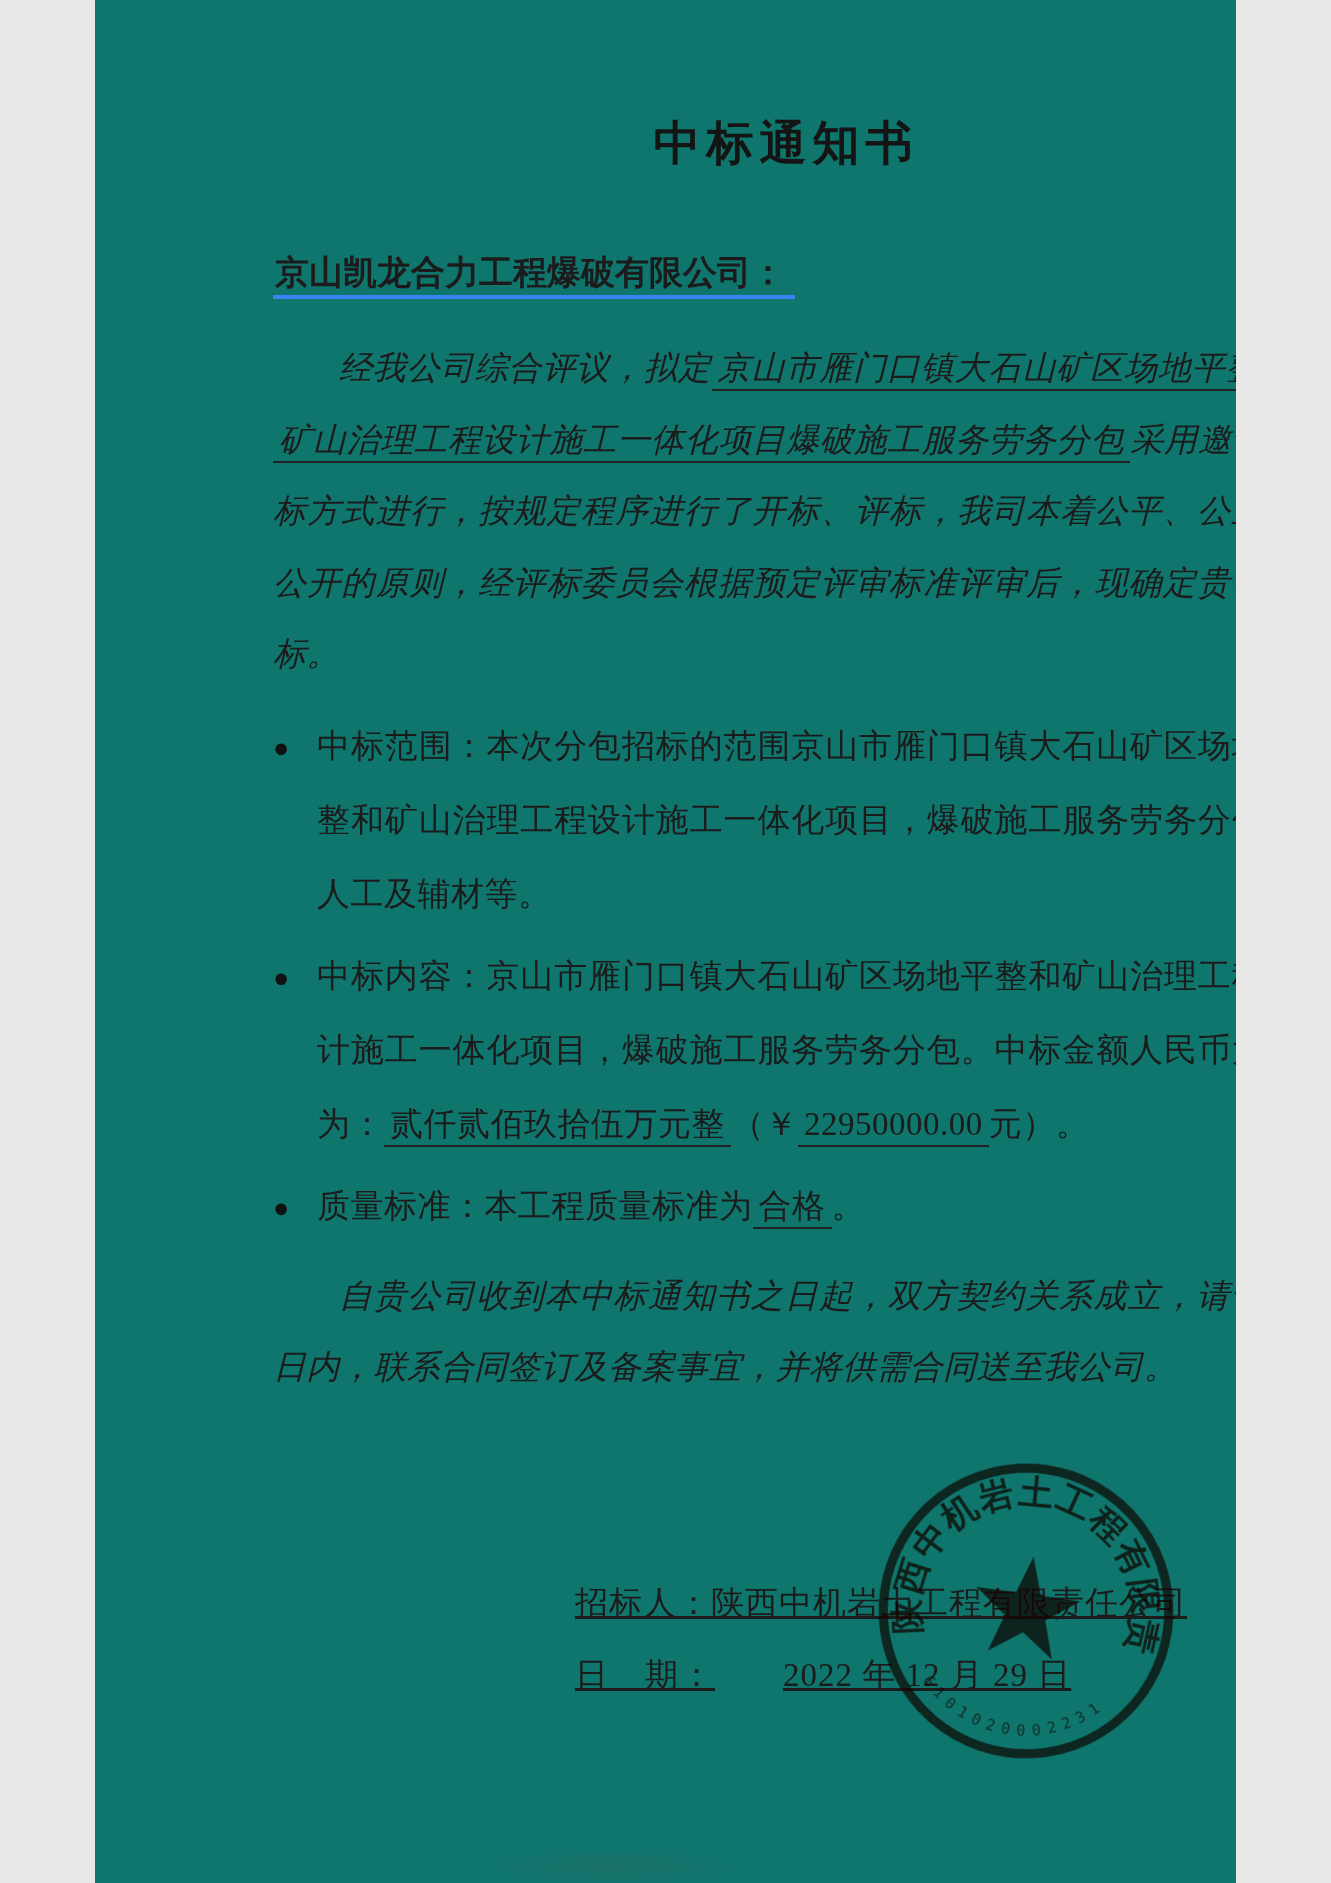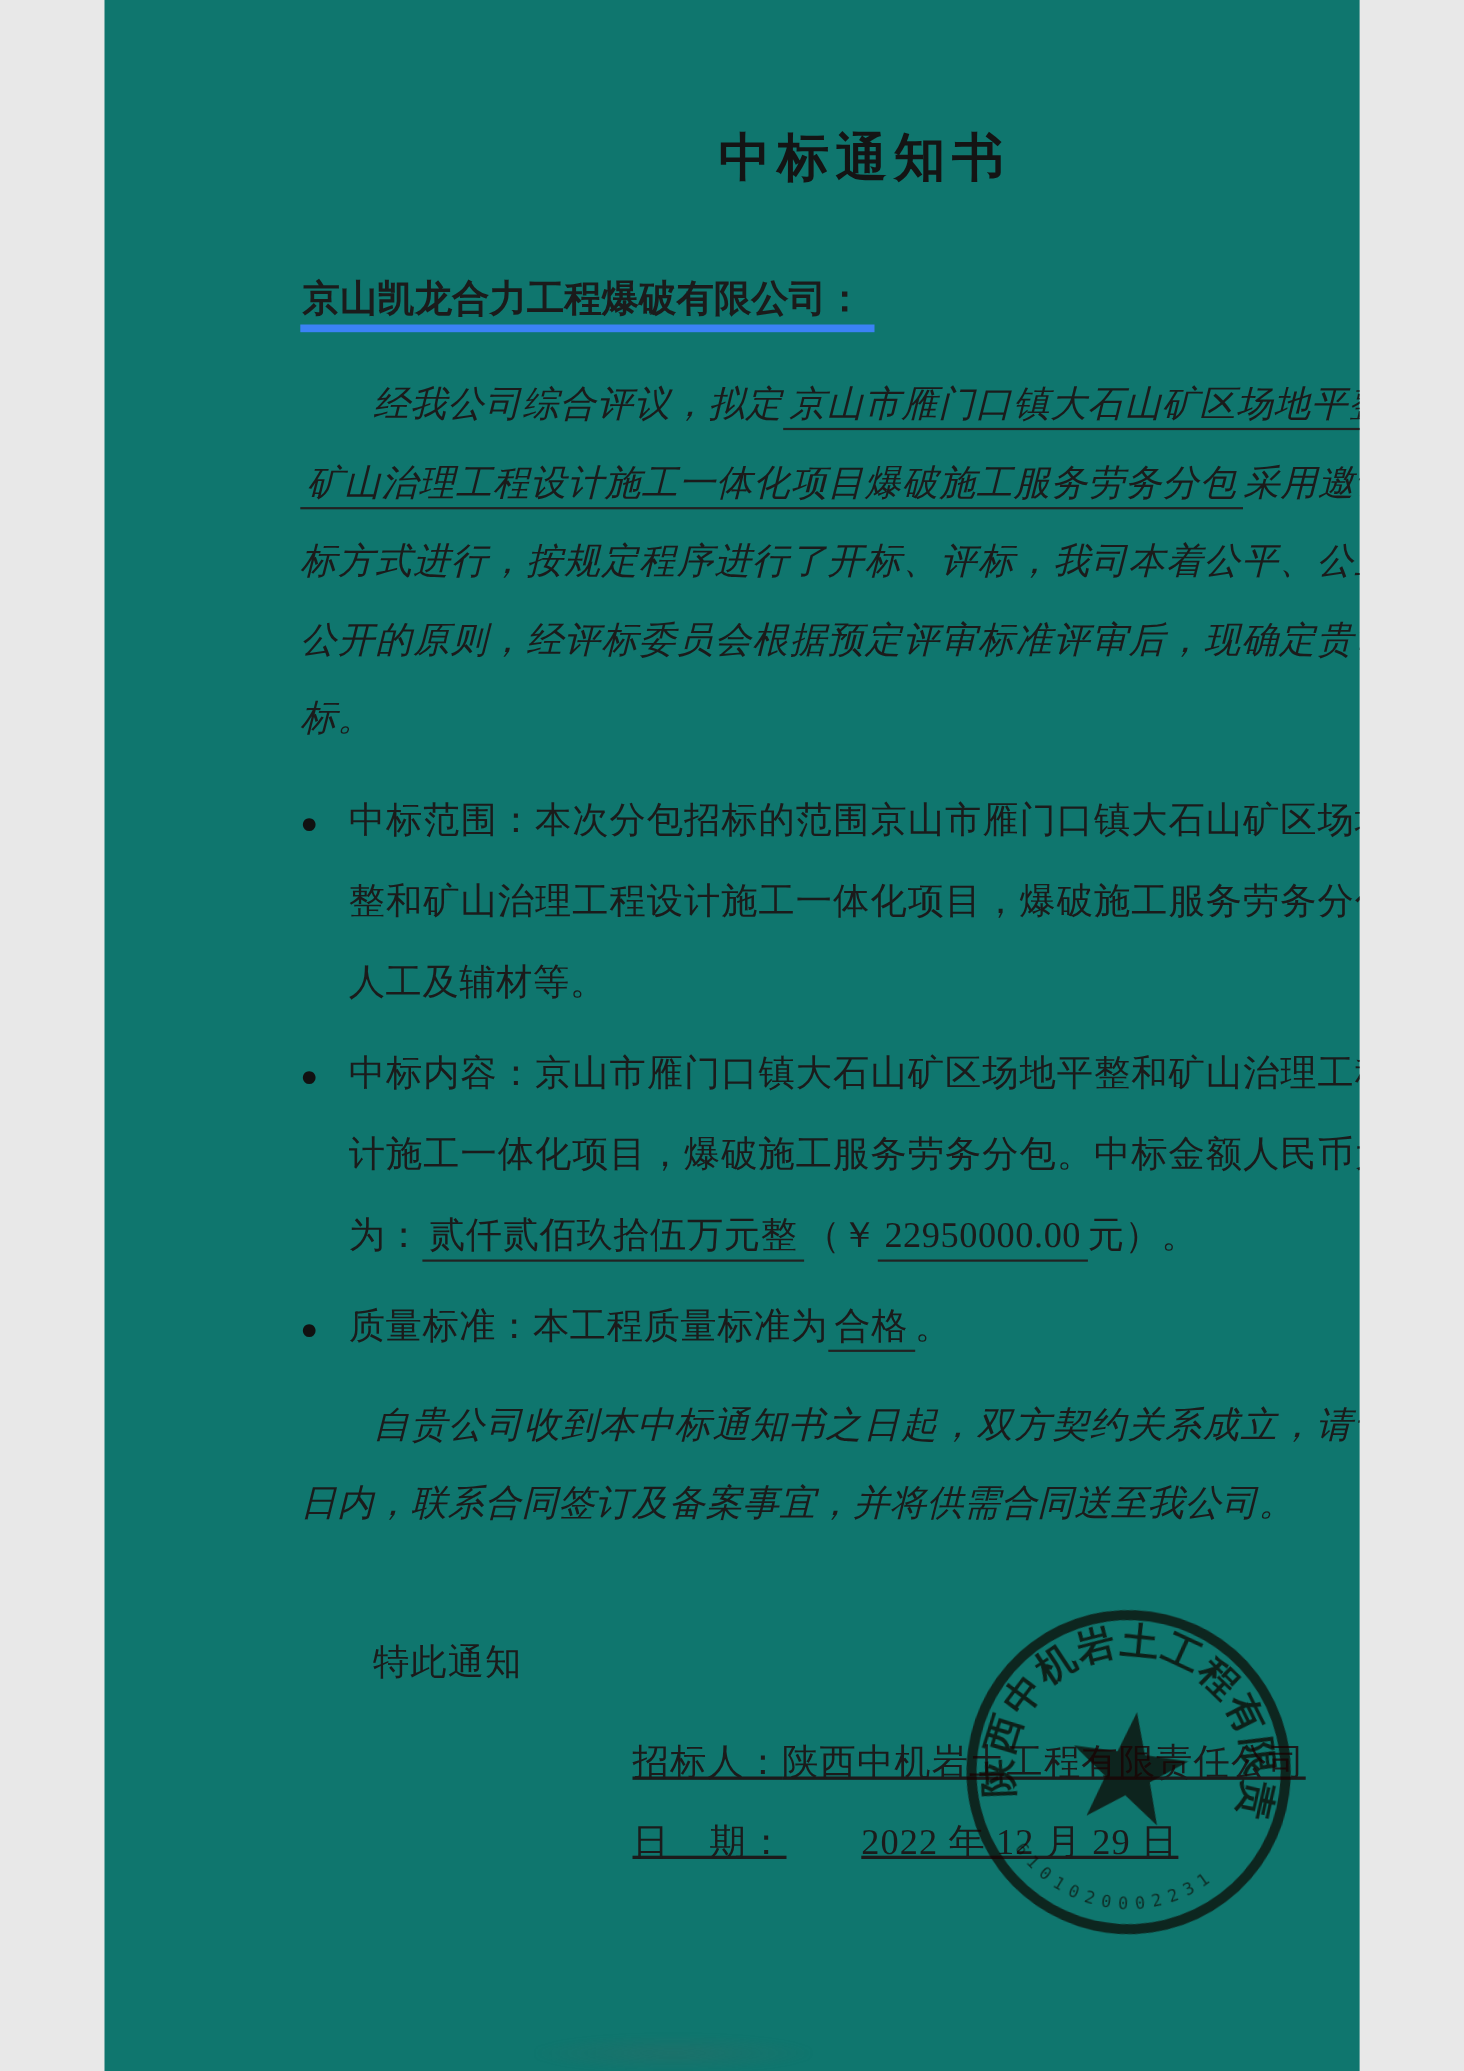--- a/index.html
+++ b/index.html
@@ -25,21 +25,21 @@
     font-size:47px;
     letter-spacing:6px;
     color:#141414;
   }
   .addressee-line{
     font-size:34px;
     font-weight:600;
     line-height:48px;
   }
   .u-name{
-    border-bottom:7px solid #3b82f6;
+    border-bottom:4px solid #3b82f6;
     padding:0 10px 4px 2px;
   }
   p.para{
     margin:0;
     font-size:33px;
     line-height:71.5px;
     text-align:justify;
     text-justify:inter-ideograph;
     letter-spacing:0.5px;
   }
@@ -142,21 +142,20 @@
       </div>
 
       <div class="bullet-item">
         <span class="dot">●</span><span>质量标准：本工程质量标准为</span><span class="ul">合格</span><span>。</span>
       </div>
 
     </div>
 
     <p class="para indent para-contract">自贵公司收到本中标通知书之日起，双方契约关系成立，请于30 日内，联系合同签订及备案事宜，并将供需合同送至我公司。</p>
 
-    <p class="closing">特此通知</p>
 
   </div>
 
   <div class="signature">
     <div class="sig-line"><span>招标人：</span><span>陕西中机岩土工程有限责任公司</span></div>
     <div class="sig-line"><span class="date-label">日　期：</span><span class="date-val">2022 年 12 月 29 日</span></div>
   </div>
 
   <div class="seal-wrap">
     <svg viewBox="0 0 300 300" xmlns="http://www.w3.org/2000/svg">

